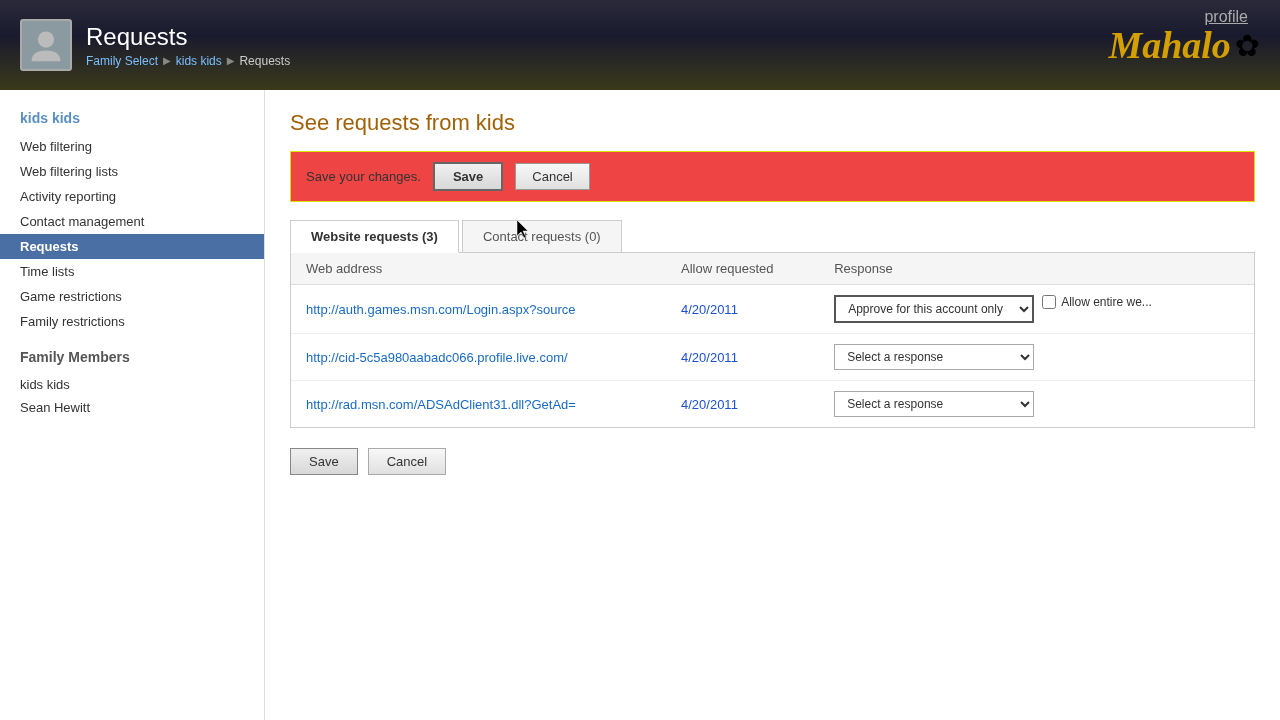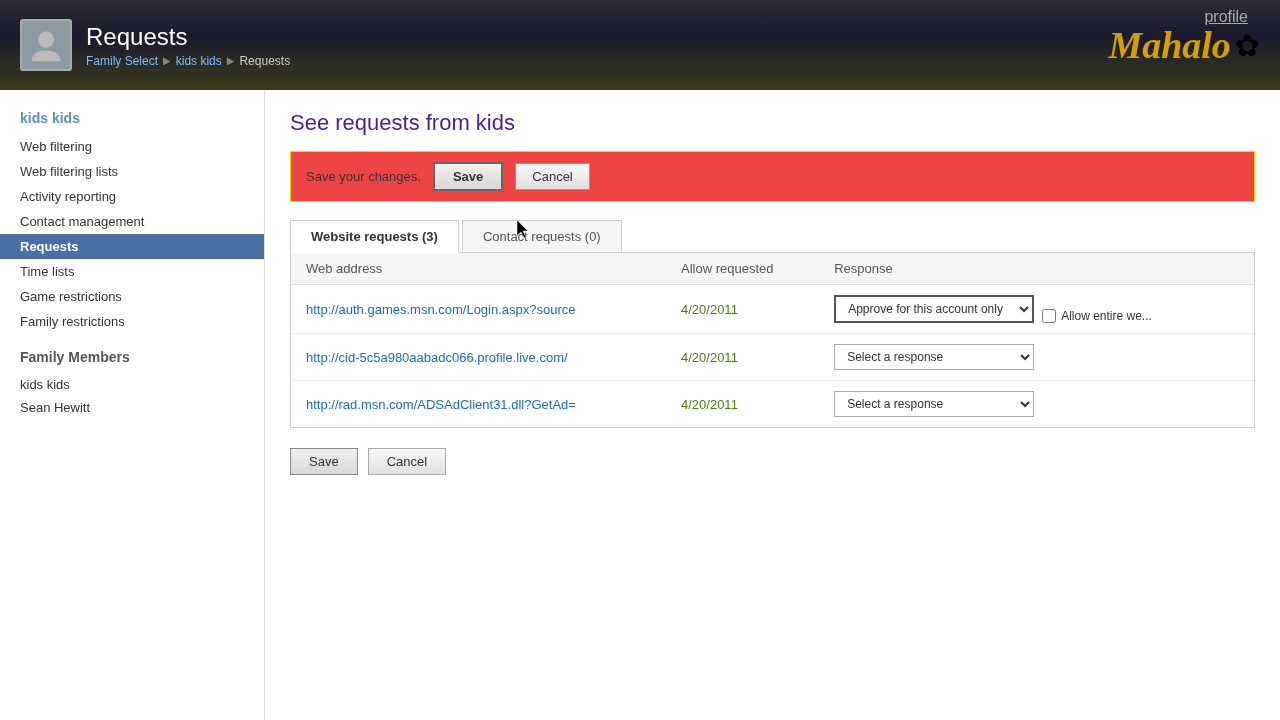--- a/index.html
+++ b/index.html
@@ -47,21 +47,21 @@
     }
     #sidebar-nav li.active a {
       background: #4a6fa5; color: #fff; font-weight: bold;
     }
     #sidebar-family-title { color: #555; font-size: 14px; font-weight: bold; padding: 15px 20px 8px; }
     #sidebar-members { list-style: none; }
     #sidebar-members li a { display: block; padding: 4px 20px; color: #333; text-decoration: none; font-size: 13px; }
 
     
     #main { flex: 1; padding: 20px 25px; overflow-y: auto; }
-    #page-title { font-size: 22px; color: #4c1d95; font-weight: normal; margin-bottom: 15px; }
+    #page-title { font-size: 22px; color: #a16207; font-weight: normal; margin-bottom: 15px; }
 
     
     #save-bar {
       background: #ef4444;
       border: 1px solid #e0e000;
       padding: 10px 15px;
       display: flex;
       align-items: center;
       gap: 12px;
       margin-bottom: 18px;
@@ -101,22 +101,22 @@
 
     
     #requests-table-wrapper { border: 1px solid #ccc; border-top: none; padding: 0; }
     #requests-table { width: 100%; border-collapse: collapse; }
     #requests-table thead tr { background: #f5f5f5; }
     #requests-table th { text-align: left; padding: 8px 15px; font-weight: normal; color: #555; font-size: 13px; border-bottom: 1px solid #ddd; }
     #requests-table tbody tr { border-bottom: 1px solid #eee; }
     #requests-table tbody tr:last-child { border-bottom: none; }
     #requests-table td { padding: 10px 15px; font-size: 13px; vertical-align: middle; }
     .url-link { color: #1a6bc4; text-decoration: none; }
-    .date-cell { color: #4d7c0f; white-space: nowrap; }
-    .response-cell { display: flex; align-items: flex-end; gap: 8px; }
+    .date-cell { color: #1d4ed8; white-space: nowrap; }
+    .response-cell { display: flex; align-items: flex-start; gap: 8px; }
 
     select.response-select {
       padding: 4px 8px;
       border: 1px solid #aaa;
       background: #fff;
       font-size: 12px;
       color: #333;
       width: 200px;
       cursor: pointer;
     }

